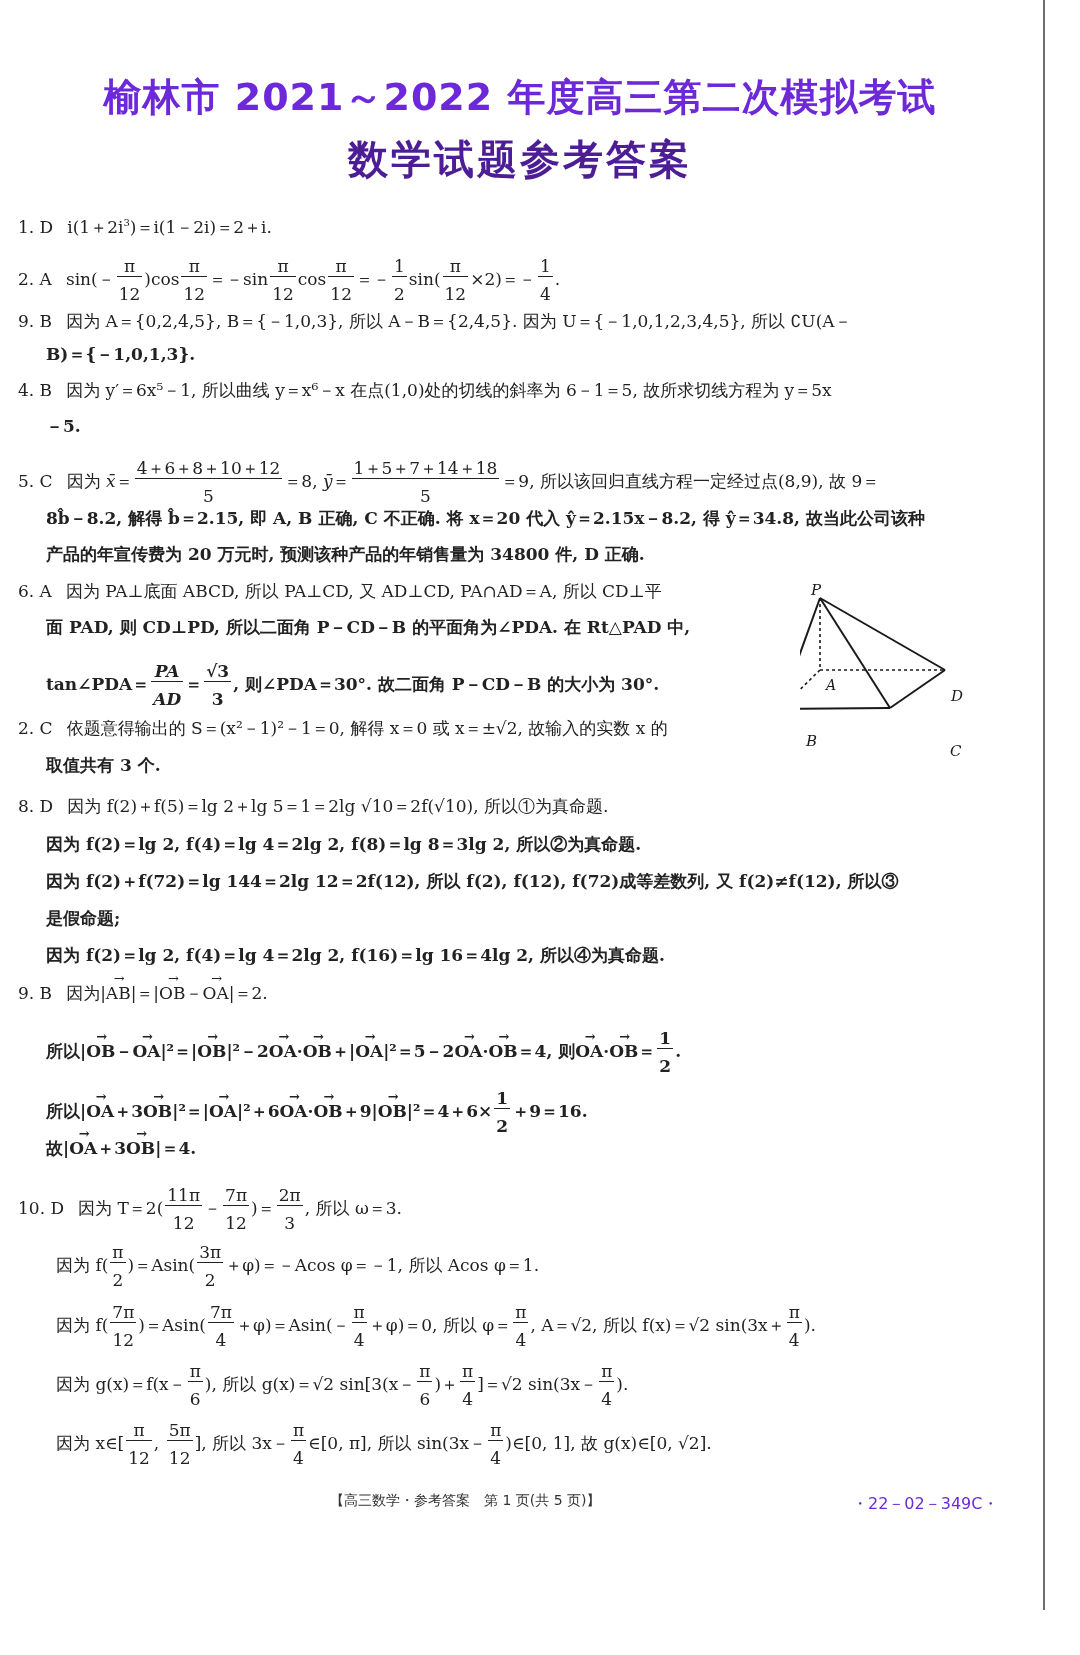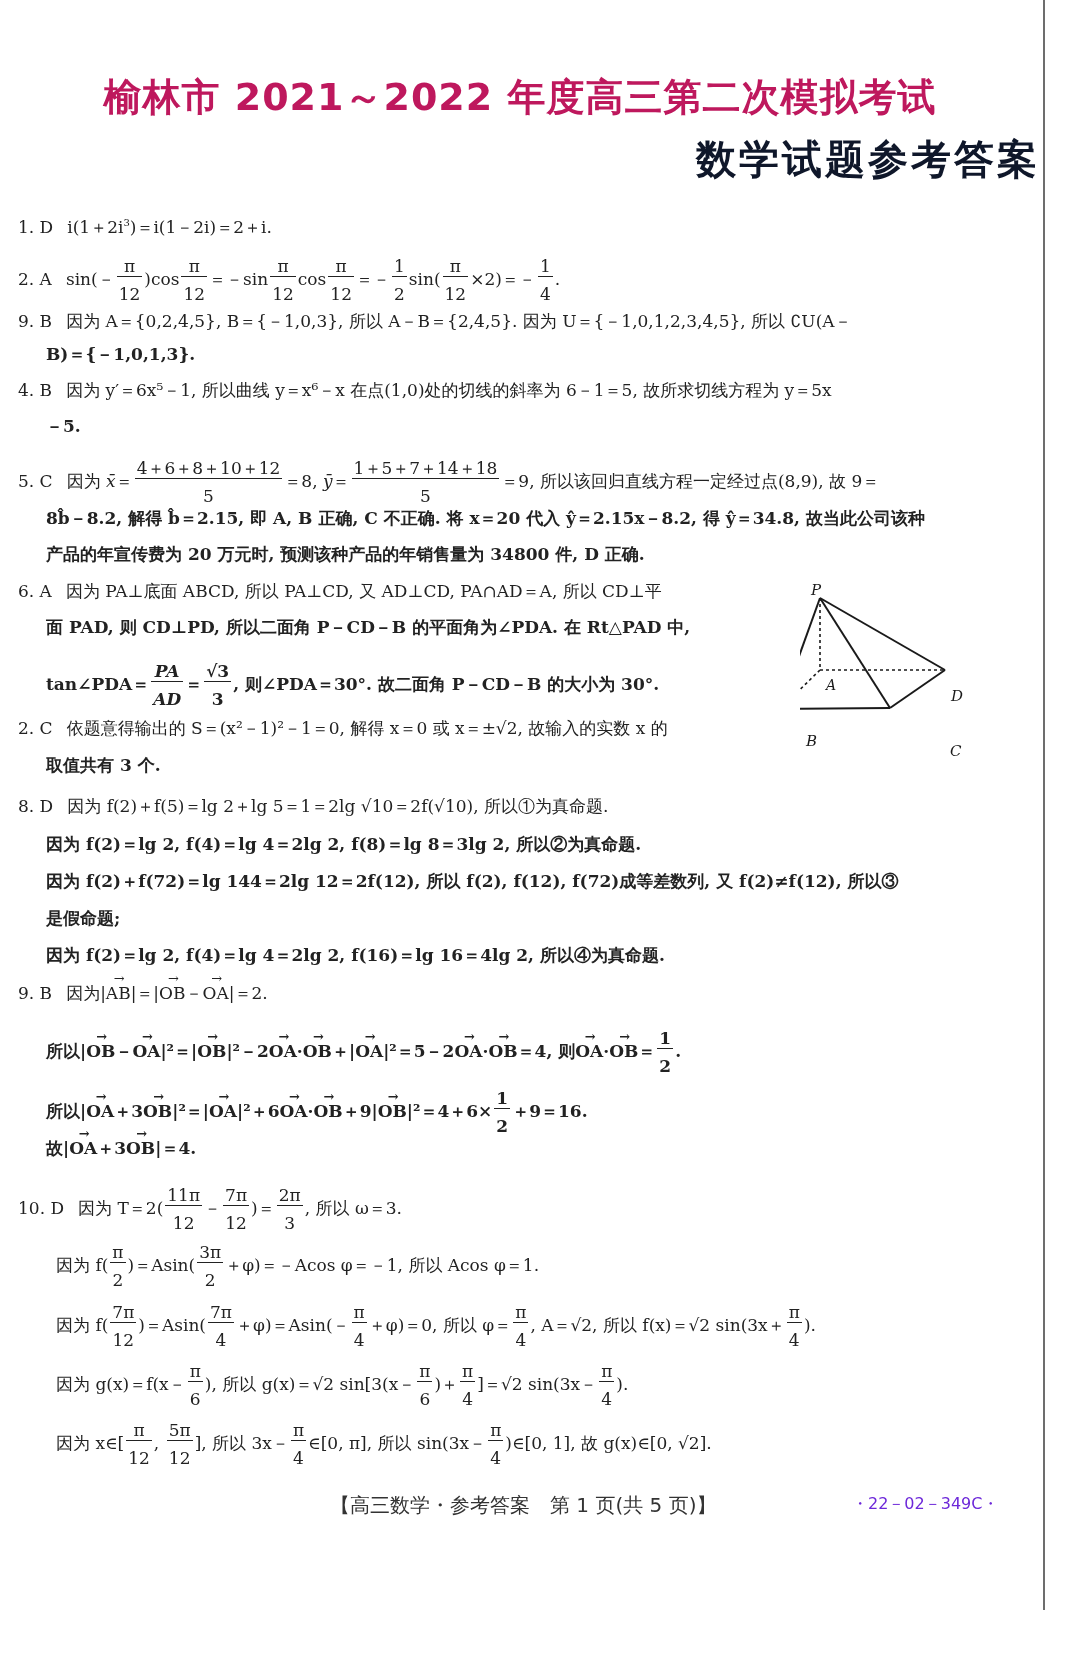--- a/index.html
+++ b/index.html
@@ -1,34 +1,34 @@
 <!DOCTYPE html>
 <html><head>
 <meta charset="utf-8">
 <style>
   html, body { margin: 0; padding: 0; background: #ffffff; }
   body { width: 1080px; height: 1655px; position: relative; overflow: hidden;
          font-family: "DejaVu Serif", "Liberation Serif", serif; color: #1a1a1a; }
   .border-line { position: absolute; left: 1043px; top: 0; width: 2px; height: 1610px; background: #6d6d6d; }
   .title1 { position: absolute; top: 72px; left: 0; width: 1040px; text-align: center;
-            font-family: "DejaVu Sans", "Liberation Sans", sans-serif; font-size: 38px; font-weight: bold; letter-spacing: 1px; color: #be185d; }
-  .title2 { position: absolute; top: 132px; left: 0; width: 1040px; text-align: right;
-            font-family: "DejaVu Sans", "Liberation Sans", sans-serif; font-size: 40px; font-weight: bold; letter-spacing: 3px; color: #0f172a; }
+            font-family: "DejaVu Sans", "Liberation Sans", sans-serif; font-size: 38px; font-weight: bold; letter-spacing: 1px; color: #6d28d9; }
+  .title2 { position: absolute; top: 132px; left: 0; width: 1040px; text-align: center;
+            font-family: "DejaVu Sans", "Liberation Sans", sans-serif; font-size: 40px; font-weight: bold; letter-spacing: 3px; color: #4c1d95; }
   .line { position: absolute; left: 18px; font-size: 17px; white-space: nowrap; line-height: 1; color: #222; }
   .line.indent { left: 46px; font-weight: bold; }
   .line.indent2 { left: 56px; }
   .num { margin-right: 14px; }
   .frac { display: inline-block; vertical-align: middle; text-align: center; margin: 0 2px; line-height: 1.05; }
   .frac .n { display: block; border-bottom: 1.3px solid #222; padding: 0 2px; }
   .frac .d { display: block; padding: 0 2px; margin-top: 9px; }
   .i { font-style: italic; }
   .vec { display: inline-block; position: relative; font-style: normal; }
   .vec::before { content: "→"; position: absolute; top: -13px; left: 0; right: 0; text-align: center; font-size: 13px; letter-spacing: -2px; }
   .figure { position: absolute; left: 800px; top: 570px; width: 220px; height: 160px; }
-  .footer { position: absolute; top: 1492px; left: 330px; font-family: "DejaVu Sans", "Liberation Sans", sans-serif; font-size: 20px; color: #333; }
+  .footer { position: absolute; top: 1492px; left: 330px; font-family: "DejaVu Sans", "Liberation Sans", sans-serif; font-size: 14px; color: #333; }
   .footer-code { position: absolute; top: 1494px; left: 852px; font-family: "DejaVu Sans", "Liberation Sans", sans-serif; font-size: 16px; color: #6d28d9; }
 </style>
 </head>
 <body>
 
 <div class="border-line"></div>
 
 <div class="title1">榆林市 2021～2022 年度高三第二次模拟考试</div>
 <div class="title2">数学试题参考答案</div>
 

